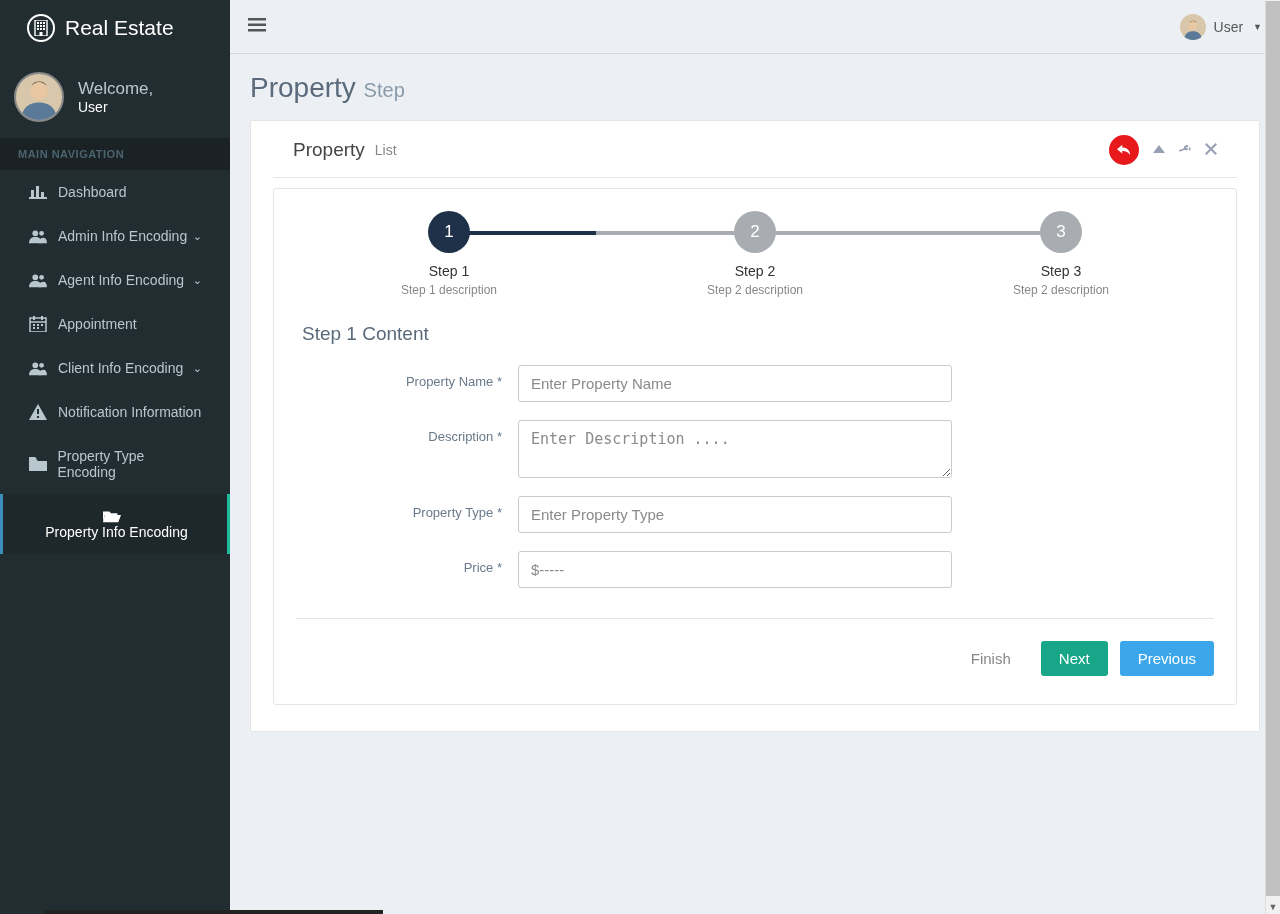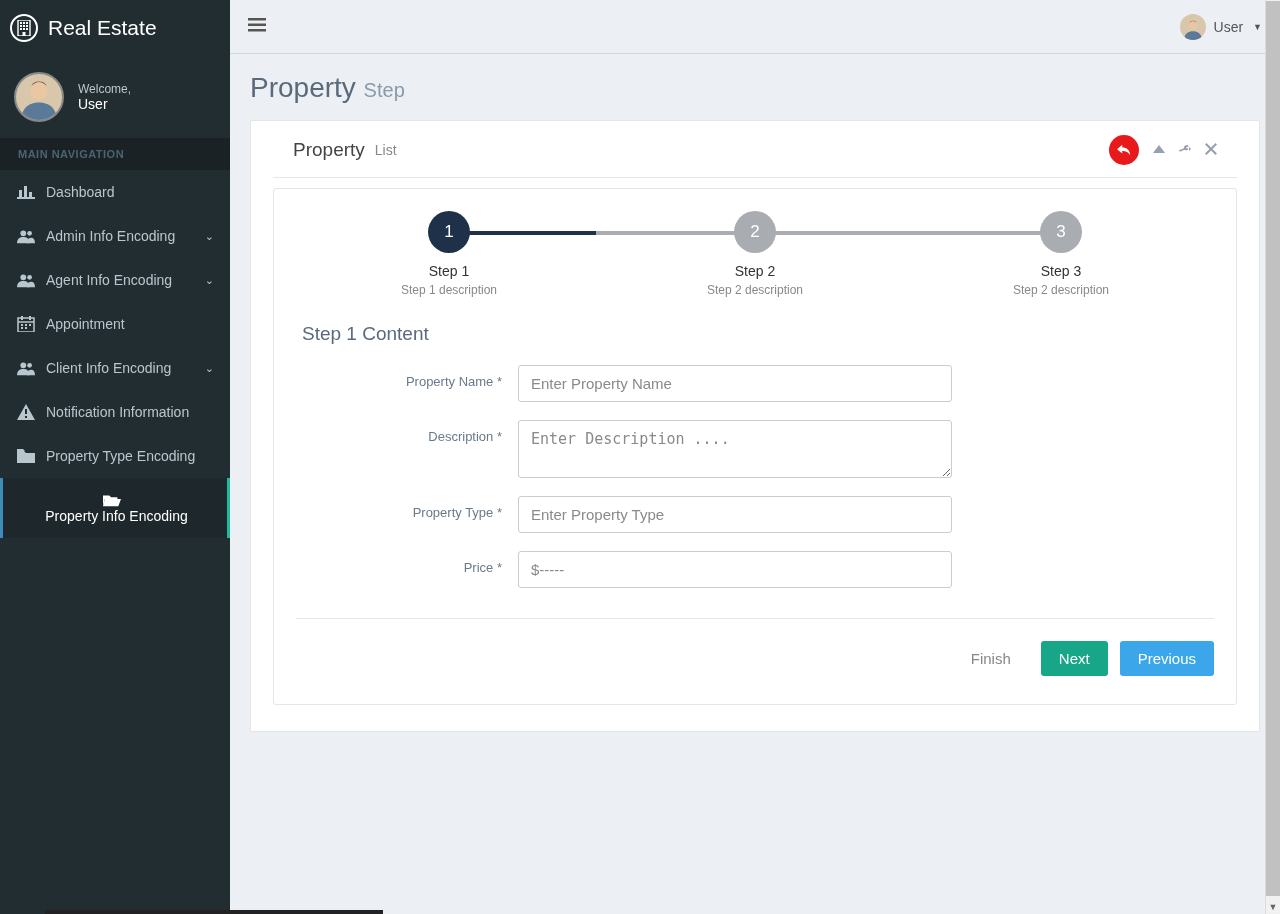--- a/index.html
+++ b/index.html
@@ -23,20 +23,21 @@
 }
 .brand {
   height: 56px;
   display: flex;
   align-items: center;
   padding: 0 10px;
   background: #222d32;
   color: #fff;
   font-size: 21px;
   font-weight: 400;
+  margin-left: 17px;
 }
 .brand-icon {
   width: 28px; height: 28px;
   border: 2px solid #fff;
   border-radius: 50%;
   display: flex; align-items: center; justify-content: center;
   margin-right: 10px;
 }
 .brand-icon svg { width: 14px; height: 16px; fill: #fff; }
 
@@ -49,35 +50,35 @@
   width: 50px; height: 50px;
   border-radius: 50%;
   border: 2px solid #888;
   background: #d8c7aa;
   overflow: hidden;
   margin-right: 14px;
   display: flex; align-items: flex-end; justify-content: center;
 }
 .user-panel .avatar svg { width: 44px; height: 44px; }
 .user-panel .info { font-size: 14px; color: #fff; }
-.user-panel .welcome { color: #b8c7ce; font-size: 12px; }
+.user-panel .welcome { color: #b8c7ce; font-size: 17px; }
 
 .nav-header {
   padding: 10px 18px;
   font-size: 11px;
   font-weight: bold;
   color: #4b646f;
   background: #1a2226;
   letter-spacing: 0.5px;
 }
 .nav-list { list-style: none; }
 .nav-item {
   display: flex;
   align-items: center;
-  padding: 14px 16px;
+  padding: 14px 28px;
   color: #b8c7ce;
   cursor: pointer;
   position: relative;
   font-size: 14px;
 }
 .nav-item.active {
   background: #1e282c;
   color: #fff;
   border-left: 3px solid #3c8dbc;
   flex-direction: column;

